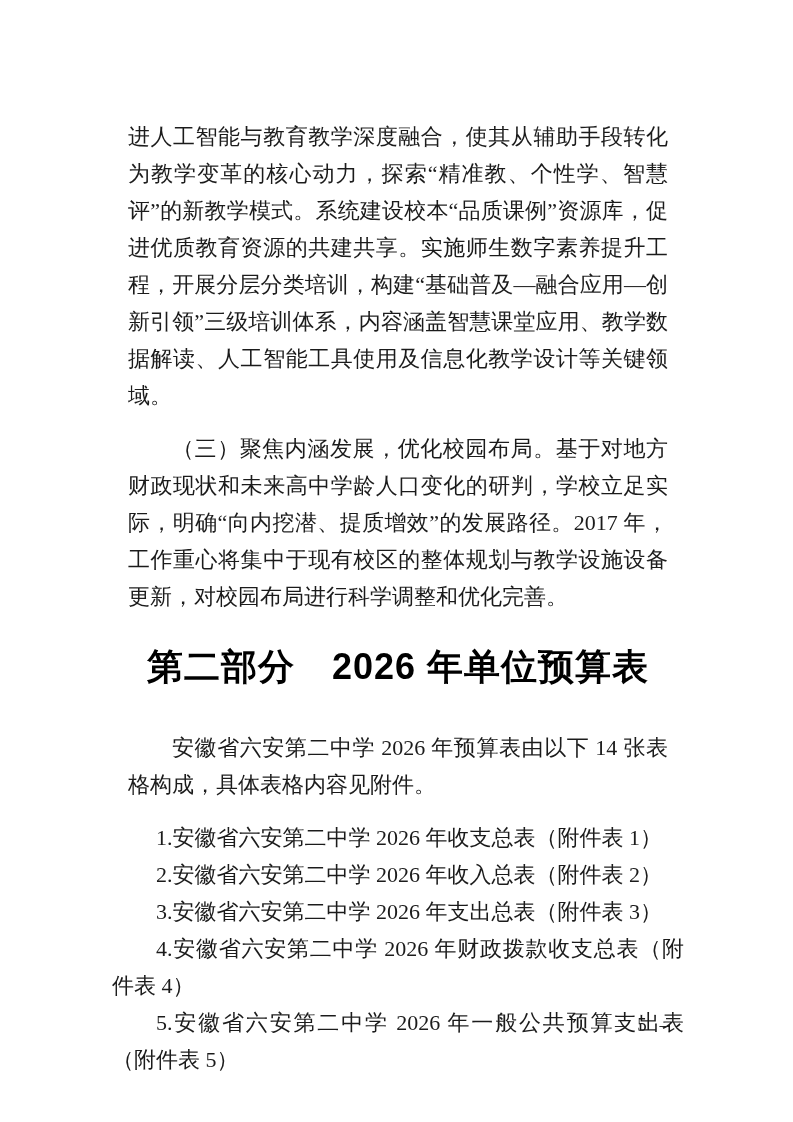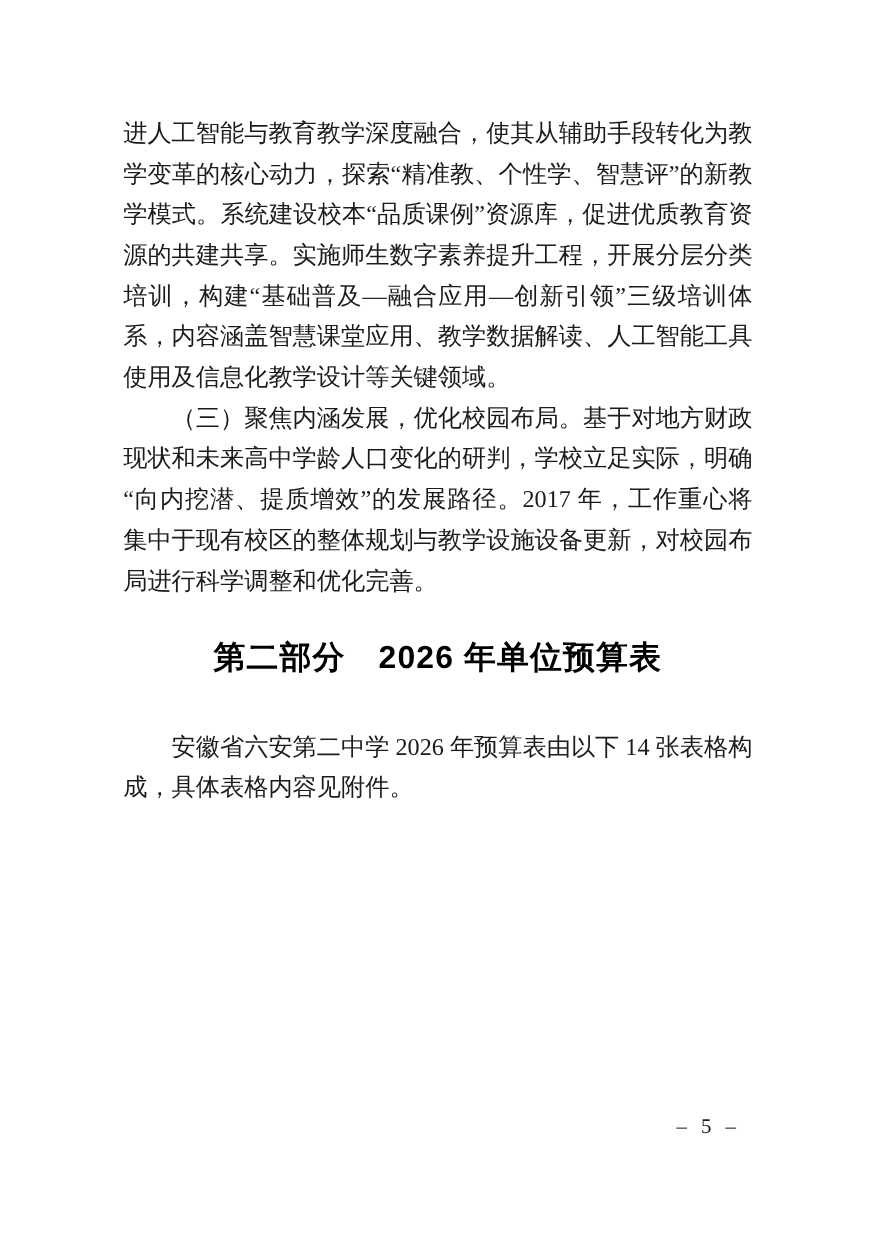--- a/index.html
+++ b/index.html
@@ -19,31 +19,31 @@
   .content {
     position: absolute;
     left: 112px;
     top: 102px;
     width: 572px;
     font-size: 22px;
     line-height: 37px;
     text-align: justify;
   }
   .para {
-    margin: 0;
+    margin: 16px;
     text-indent: 0;
   }
   .para.indent {
     text-indent: 2em;
   }
   .section-heading {
     margin: 32px 0 42px 0;
     font-family: "Liberation Sans", "DejaVu Sans", sans-serif;
     font-weight: 700;
-    font-size: 29px;
+    font-size: 36px;
     line-height: 40px;
     text-align: center;
     letter-spacing: 1px;
     color: #000000;
   }
   .table-list {
     margin: 0;
     padding: 0;
     list-style: none;
   }
@@ -71,17 +71,24 @@
   <div class="content">
 
     <p class="para">进人工智能与教育教学深度融合，使其从辅助手段转化为教学变革的核心动力，探索“精准教、个性学、智慧评”的新教学模式。系统建设校本“品质课例”资源库，促进优质教育资源的共建共享。实施师生数字素养提升工程，开展分层分类培训，构建“基础普及—融合应用—创新引领”三级培训体系，内容涵盖智慧课堂应用、教学数据解读、人工智能工具使用及信息化教学设计等关键领域。</p>
 
     <p class="para indent">（三）聚焦内涵发展，优化校园布局。基于对地方财政现状和未来高中学龄人口变化的研判，学校立足实际，明确“向内挖潜、提质增效”的发展路径。2017 年，工作重心将集中于现有校区的整体规划与教学设施设备更新，对校园布局进行科学调整和优化完善。</p>
 
     <h2 class="section-heading">第二部分　2026 年单位预算表</h2>
 
     <p class="para indent">安徽省六安第二中学 2026 年预算表由以下 14 张表格构成，具体表格内容见附件。</p>
 
+    <div class="table-list">
+      <p>1.安徽省六安第二中学 2026 年收支总表（附件表 1）</p>
+      <p>2.安徽省六安第二中学 2026 年收入总表（附件表 2）</p>
+      <p>3.安徽省六安第二中学 2026 年支出总表（附件表 3）</p>
+      <p>4.安徽省六安第二中学 2026 年财政拨款收支总表（附件表 4）</p>
+      <p>5.安徽省六安第二中学 2026 年一般公共预算支出表（附件表 5）</p>
+    </div>
 
   </div>
 
   <div class="page-number">– 5 –</div>
 </div>
 
 </body></html>

